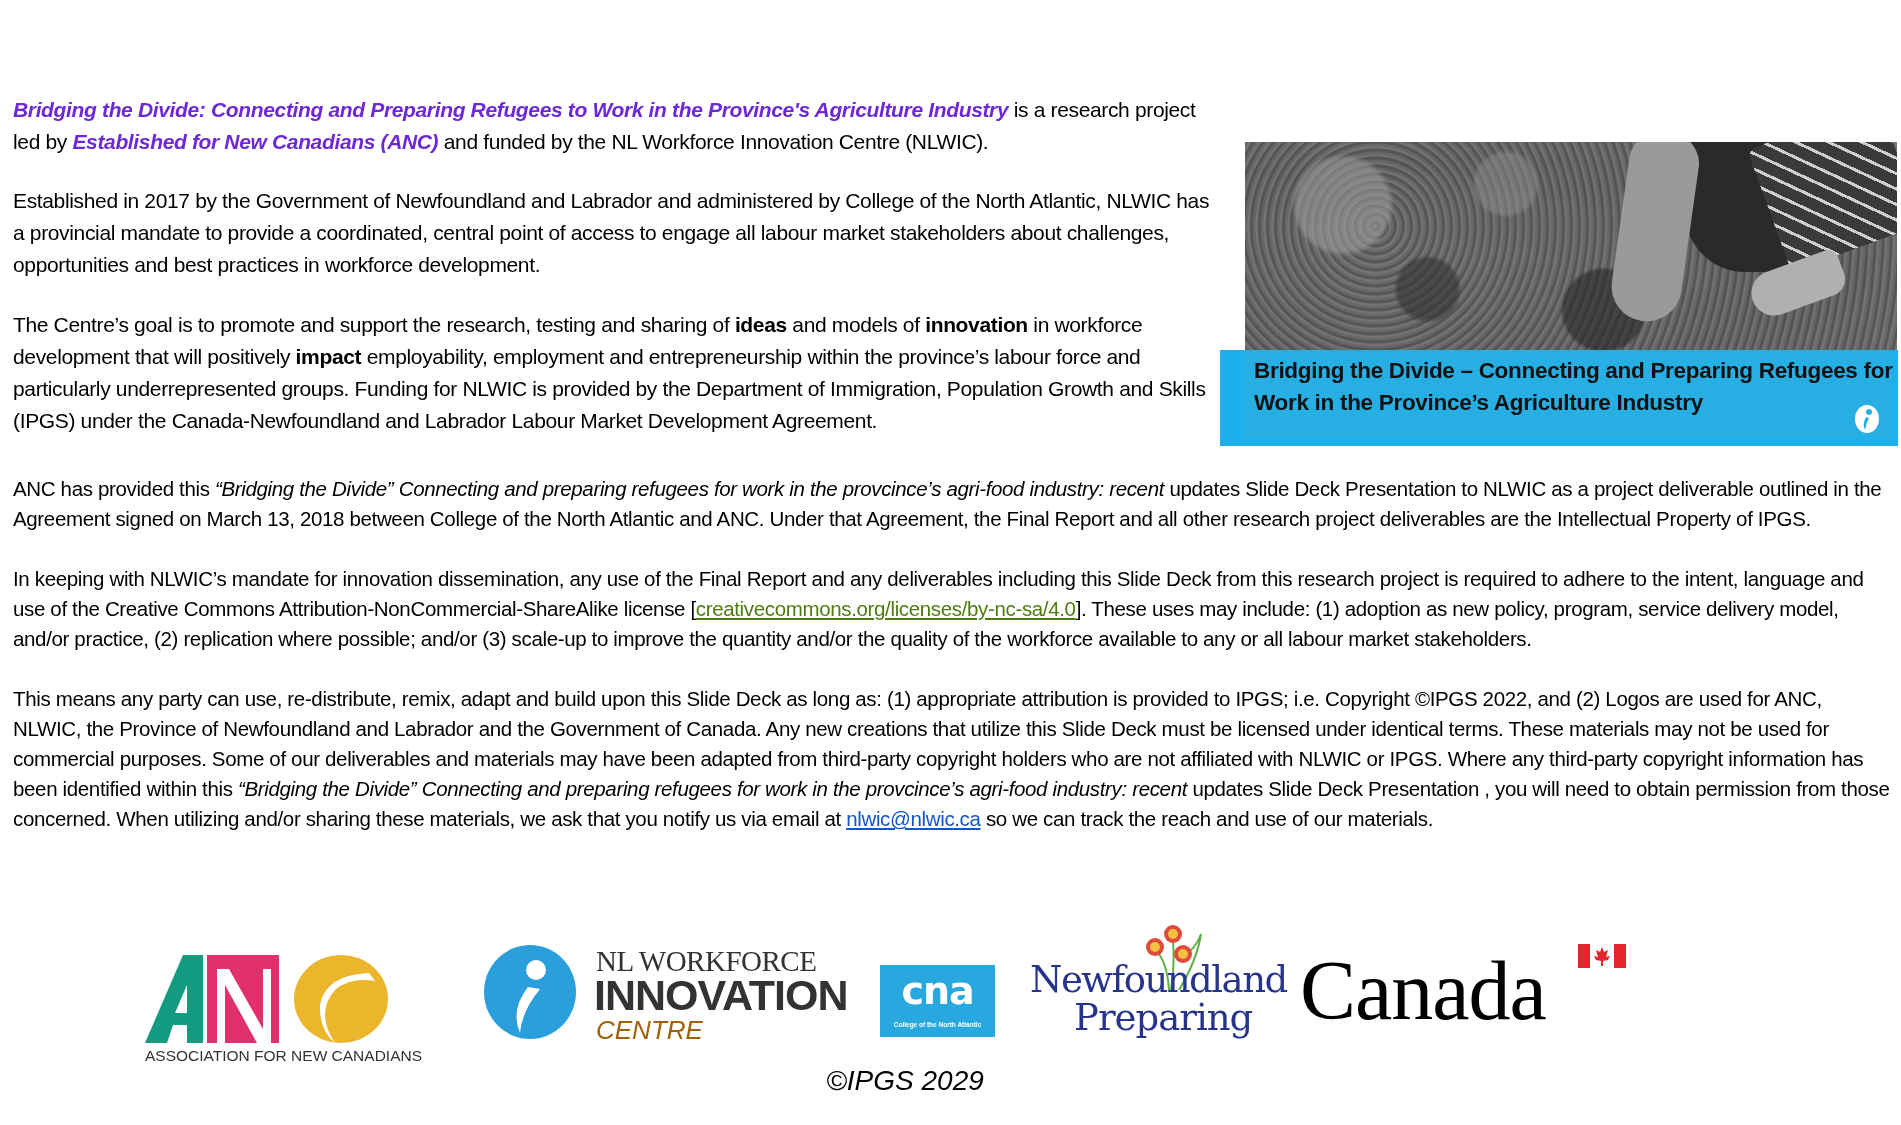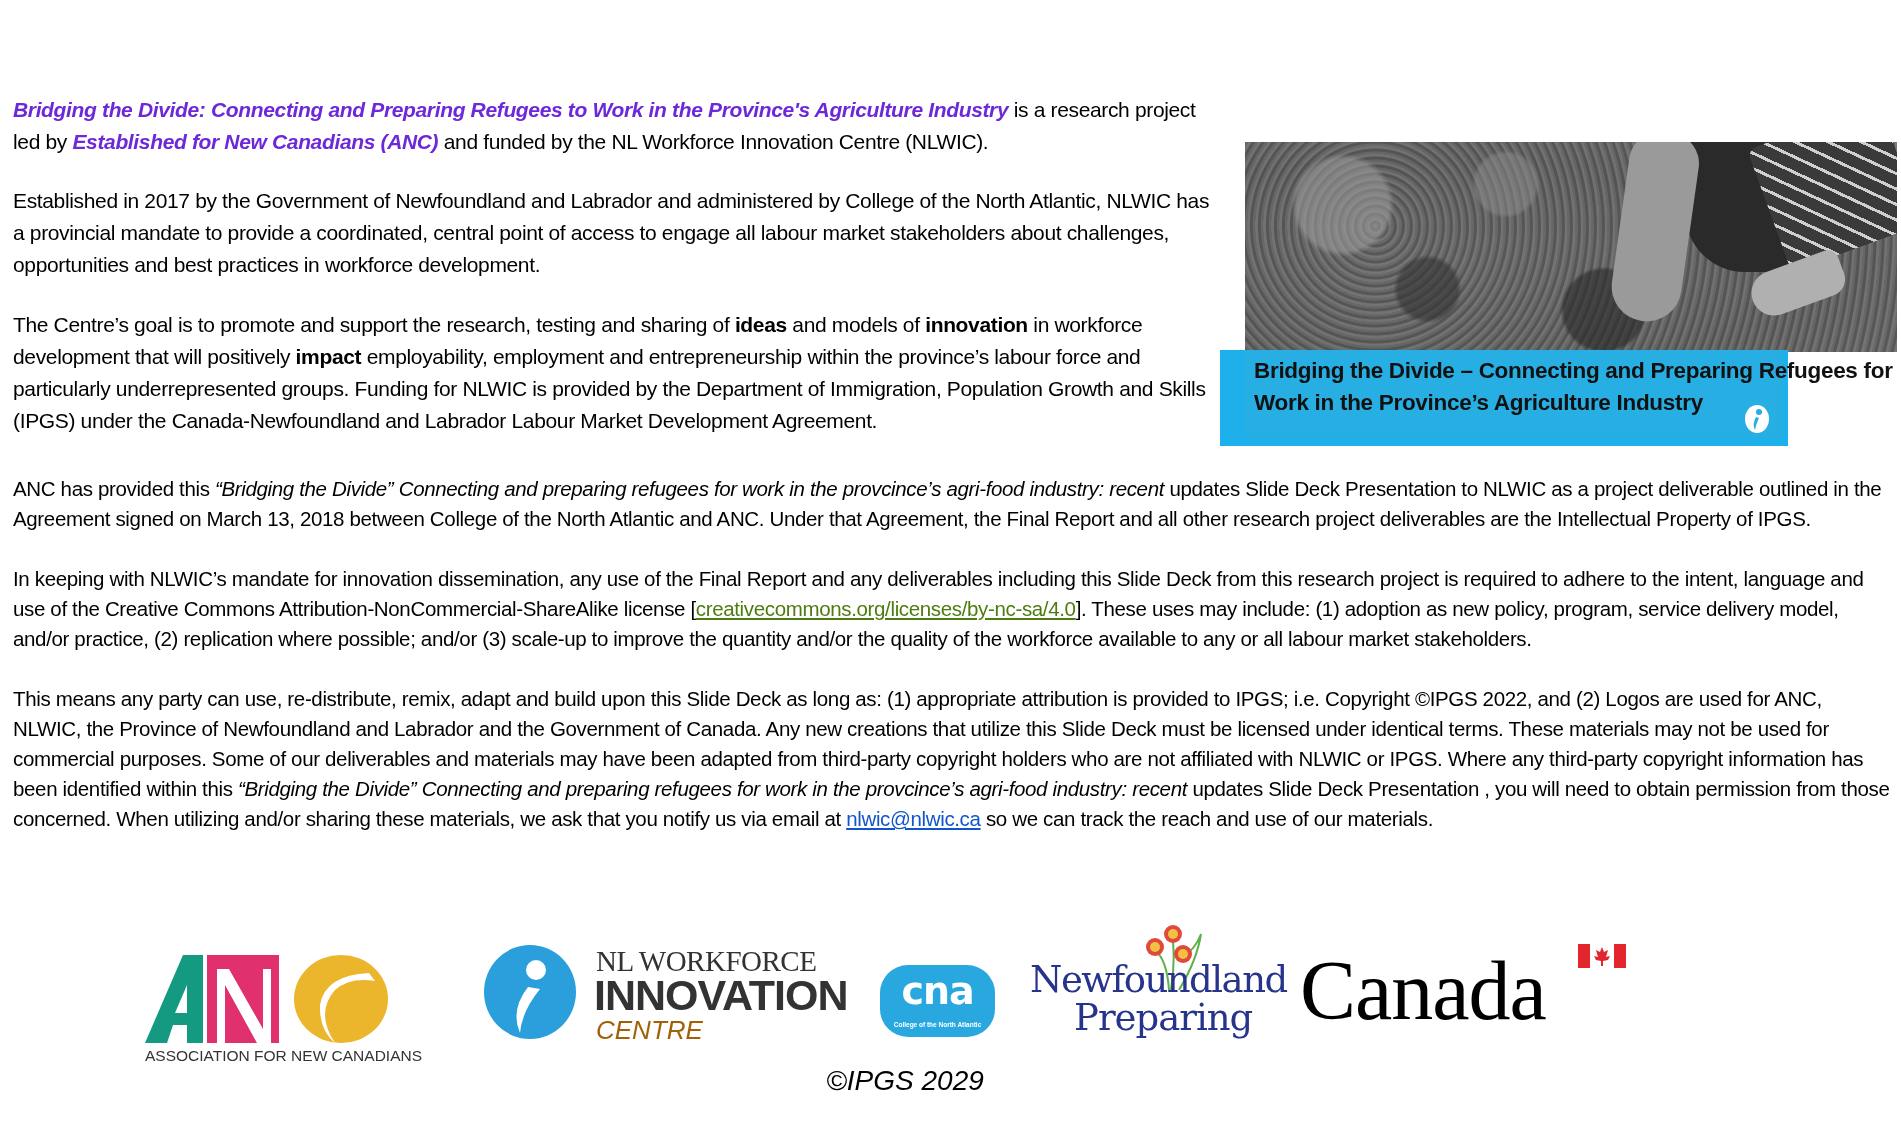--- a/index.html
+++ b/index.html
@@ -26,30 +26,30 @@
        radial-gradient(circle at 55% 80%, rgba(30,30,30,.6) 0 10%, transparent 11%),
        radial-gradient(circle at 40% 20%, rgba(150,150,150,.5) 0 7%, transparent 8%),
        repeating-radial-gradient(circle at 20% 40%, #6a6a6a 0 2px, #555 3px 5px, #777 6px 8px);
      opacity:.85; }
   .hero .arm1 { position:absolute; left:375px; top:-10px; width:70px; height:190px; background:#9a9a9a; border-radius:30px 30px 35px 35px; transform:rotate(8deg); }
   .hero .arm2 { position:absolute; left:520px; top:-20px; width:140px; height:130px;
      background: repeating-linear-gradient(45deg,#3a3a3a 0 6px,#cfcfcf 6px 9px,#3a3a3a 9px 14px), #333; transform:rotate(-20deg); border-radius:10px; }
   .hero .hand2 { position:absolute; left:505px; top:120px; width:95px; height:45px; background:#b0b0b0; border-radius:40px 20px 30px 40px; transform:rotate(-20deg); }
   .hero .dark { position:absolute; left:440px; top:0; width:130px; height:130px; background:#2a2a2a; border-radius:0 0 40px 60px; }
 
-  .banner { position:absolute; left:1220px; top:350px; width:568px; height:96px; background:#1eb0ea; }
+  .banner { position:absolute; left:1220px; top:350px; width:678px; height:96px; background:#1eb0ea; }
   .banner-inner { position:absolute; left:25px; top:0; right:6px; height:88px; background:#27aee3; }
   .banner-title { position:absolute; left:34px; top:5px; width:640px; font-size:22.5px; line-height:32px; font-weight:bold; color:#111; letter-spacing:-0.3px; }
   .banner-icon { position:absolute; right:18px; bottom:12px; width:26px; height:30px; }
 
   
   .logo { position:absolute; }
   .anc { left:145px; top:955px; width:290px; height:110px; }
   .nlwic { left:484px; top:945px; width:360px; height:95px; }
-  .cna { left:880px; top:965px; width:115px; height:72px; background:#29a8e0;border-radius:28px; }
+  .cna { left:880px; top:965px; width:115px; height:72px; background:#29a8e0; }
   .nl { left:1030px; top:920px; width:240px; height:120px; }
   .canada { left:1300px; top:950px; width:350px; height:85px; }
   .copyright { position:absolute; left:0; width:1810px; top:1065px; text-align:center; font-size:28px; font-style:italic; }
 </style>
 </head>
 <body>
 
 <div class="top-text">
   <p>
     <span class="blue-ital">Bridging the Divide: Connecting and Preparing Refugees to Work in the Province's Agriculture Industry</span><span> is a research project led by </span><span class="blue-ital">Established for New Canadians (ANC)</span><span> and funded by the NL Workforce Innovation Centre (NLWIC).</span>

